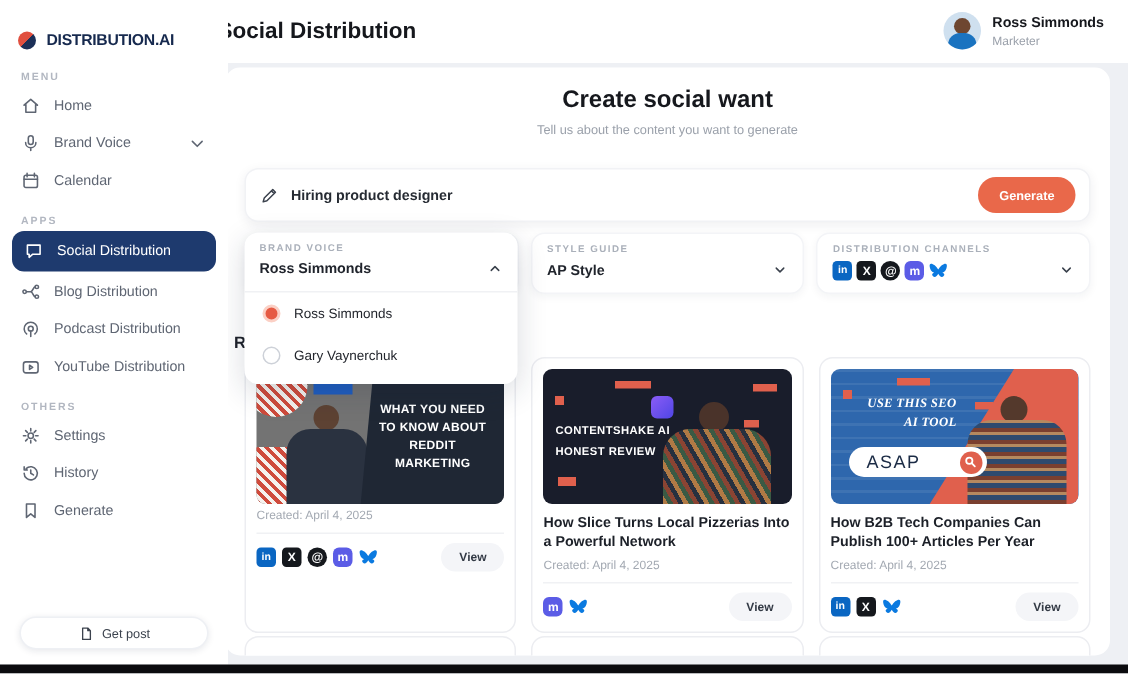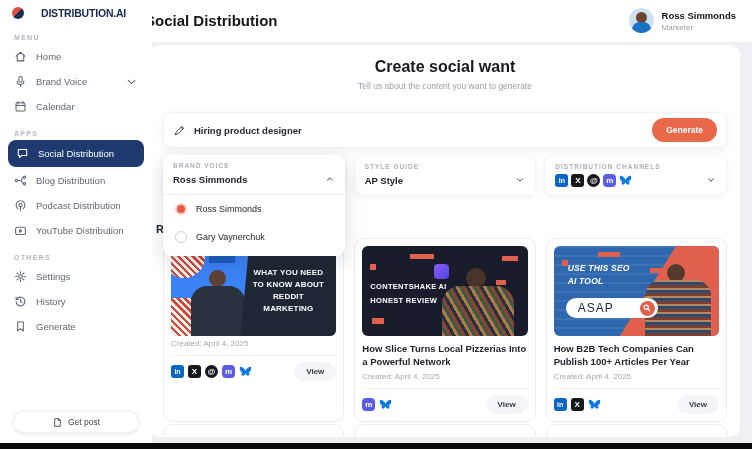--- a/index.html
+++ b/index.html
@@ -18,21 +18,21 @@
   .page-title { position:absolute; left:145px; top:12px; font-size:15px; font-weight:700; color:#15171c; }
   .user { position:absolute; right:16px; top:8px; display:flex; gap:8px; align-items:center; }
   .avatar { width:25px; height:25px; border-radius:50%; overflow:hidden; background:#cfe0ef; position:relative; flex:none; }
   .avatar .head { position:absolute; left:7px; top:4px; width:11px; height:11px; border-radius:50%; background:#6e4630; }
   .avatar .shirt { position:absolute; left:3px; top:14px; width:19px; height:12px; border-radius:8px 8px 0 0; background:#1a73c0; }
   .user-name { font-size:9.5px; font-weight:700; color:#15171c; }
   .user-role { font-size:8px; color:#9aa0aa; margin-top:2px; }
 
   
   .sidebar { position:absolute; left:0; top:0; width:152px; height:443px; background:#fff; z-index:3; }
-  .logo { display:flex; align-items:flex-start; gap:17px; padding:7px 12px 4px; cursor:pointer; }
+  .logo { display:flex; align-items:flex-start; gap:7px; padding:21px 12px 4px; cursor:pointer; }
   .logo-mark { width:12px; height:12px; border-radius:50%; background:linear-gradient(135deg,#e04f3f 0 50%,#1b2f57 50%); flex:none; }
   .logo-text { font-size:10.5px; font-weight:800; color:#16294e; letter-spacing:-0.2px; }
   .section-label { font-size:7px; font-weight:700; letter-spacing:1.3px; color:#b2b7c1; margin:11px 0 3px 14px; }
   .nav-item { display:flex; align-items:center; gap:9px; padding:6px 14px; font-size:9.5px; color:#5f6673; cursor:pointer; }
   .nav-item svg { width:13px; height:13px; flex:none; stroke:currentColor; fill:none; stroke-width:1.3; stroke-linecap:round; stroke-linejoin:round; }
   .nav-item .side-chev { margin-left:auto; }
   .nav-item.active { background:#1e3a6e; color:#fff; border-radius:8px; margin:1px 8px; padding:7px 8px; }
   .get-help { position:absolute; left:13px; bottom:10px; width:126px; height:22px; background:#fff;
     border:1px solid #eef0f4; box-shadow:0 1px 5px rgba(20,30,60,.10); border-radius:12px;
     display:flex; align-items:center; justify-content:center; gap:5px; font-size:8.5px; color:#3c434e; cursor:pointer; }
@@ -90,21 +90,21 @@
   .ci { width:13px; height:13px; border-radius:3px; display:flex; align-items:center; justify-content:center;
     font-size:7px; font-weight:700; color:#fff; flex:none; }
   .ci.linkedin { background:#0a66c2; } .ci.linkedin::after { content:"in"; }
   .ci.x { background:#15181d; font-size:8px; } .ci.x::after { content:"X"; }
   .ci.threads { background:#15181d; border-radius:50%; font-size:8px; } .ci.threads::after { content:"@"; }
   .ci.mastodon { background:#5b5ce6; border-radius:4px; font-size:8px; } .ci.mastodon::after { content:"m"; }
   .ci.bluesky { background:transparent; }
   .ci.bluesky svg { width:13px; height:11px; }
 
   
-  .t1 { background:#3b82f6; }
+  .t1 { background:#737373; }
   .t1 .stripes { position:absolute; background:repeating-linear-gradient(45deg,#cf4b3c 0 2.5px,#f5f2ee 2.5px 5px); }
   .t1 .s-a { left:-8px; top:-10px; width:42px; height:42px; border-radius:50%; }
   .t1 .s-b { left:-6px; bottom:-8px; width:40px; height:46px; border-radius:8px; }
   .t1 .bluebar { position:absolute; left:38px; top:8px; width:26px; height:9px; background:#1f5dbf; }
   .t1 .redbar { position:absolute; left:78px; top:38px; width:8px; height:26px; background:#d45744; }
   .t1 .head { position:absolute; left:38px; top:24px; width:17px; height:17px; border-radius:50%; background:#5d4233; }
   .t1 .body { position:absolute; left:20px; top:40px; width:54px; height:50px; border-radius:16px 16px 0 0; background:#2a3240; }
   .t1 .panel-dark { position:absolute; right:0; top:0; width:58%; height:100%; background:#1f2734;
     clip-path:polygon(9% 0, 100% 0, 100% 100%, 0 100%); display:flex; align-items:center; justify-content:center; }
   .t1 .panel-text { color:#fff; font-size:8px; font-weight:800; text-align:center; line-height:1.5; width:78px; letter-spacing:.2px; }
@@ -129,21 +129,21 @@
   .t3 { background:#2e67ad; }
   .t3 .pat { position:absolute; inset:0;
     background:repeating-linear-gradient(0deg,transparent 0 7px,rgba(255,255,255,.08) 7px 9px),
                repeating-linear-gradient(90deg,transparent 0 11px,rgba(46,103,173,.9) 11px 13px); }
   .t3 .salmon { position:absolute; inset:0; background:#e0604d; clip-path:polygon(74% 0,100% 0,100% 100%,40% 100%); }
   .t3 .r { position:absolute; background:#e0604d; }
   .t3 .r1 { left:44px; top:6px; width:22px; height:5px; }
   .t3 .r2 { left:8px; top:14px; width:6px; height:6px; }
   .t3 .r3 { left:96px; top:22px; width:12px; height:5px; }
   .t3 .t3-text { position:absolute; left:14px; top:16px; width:70px; color:#fff; font-size:8.5px; font-weight:800;
-    font-style:italic; text-align:left; line-height:1.55; letter-spacing:.2px; }
+    font-style:italic; text-align:right; line-height:1.55; letter-spacing:.2px;font-family:Liberation Serif, serif; }
   .t3 .searchpill { position:absolute; left:12px; top:52px; width:92px; height:20px; background:#fff; border-radius:11px;
     display:flex; align-items:center; padding:0 3px 0 12px; }
   .t3 .asap { font-size:12px; font-weight:400; color:#1b2b45; letter-spacing:1px; }
   .t3 .mag { margin-left:auto; width:15px; height:15px; border-radius:50%; background:#e0604d; display:flex; align-items:center; justify-content:center; }
   .t3 .mag svg { width:8px; height:8px; stroke:#fff; fill:none; stroke-width:1.5; stroke-linecap:round; }
   .t3 .head { position:absolute; right:34px; top:18px; width:18px; height:18px; border-radius:50%; background:#54392c; }
   .t3 .body { position:absolute; right:8px; top:34px; width:66px; height:56px; border-radius:16px 16px 0 0;
     background:repeating-linear-gradient(0deg,#7a3f2f 0 3px,#2e4a6e 3px 6px,#b5895f 6px 8px); }
 
   .bottom-bar { position:absolute; left:0; bottom:0; width:752px; height:6px; background:#0b0b0e; z-index:6; }

